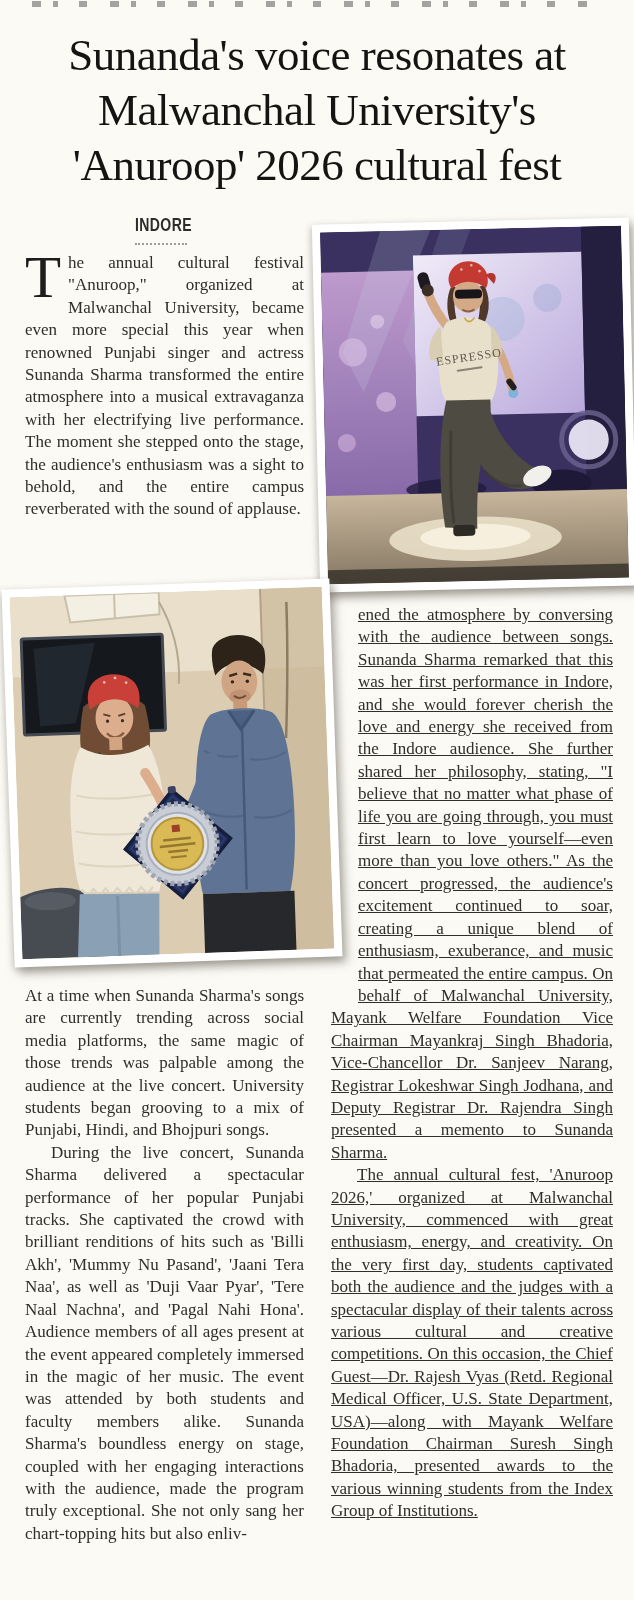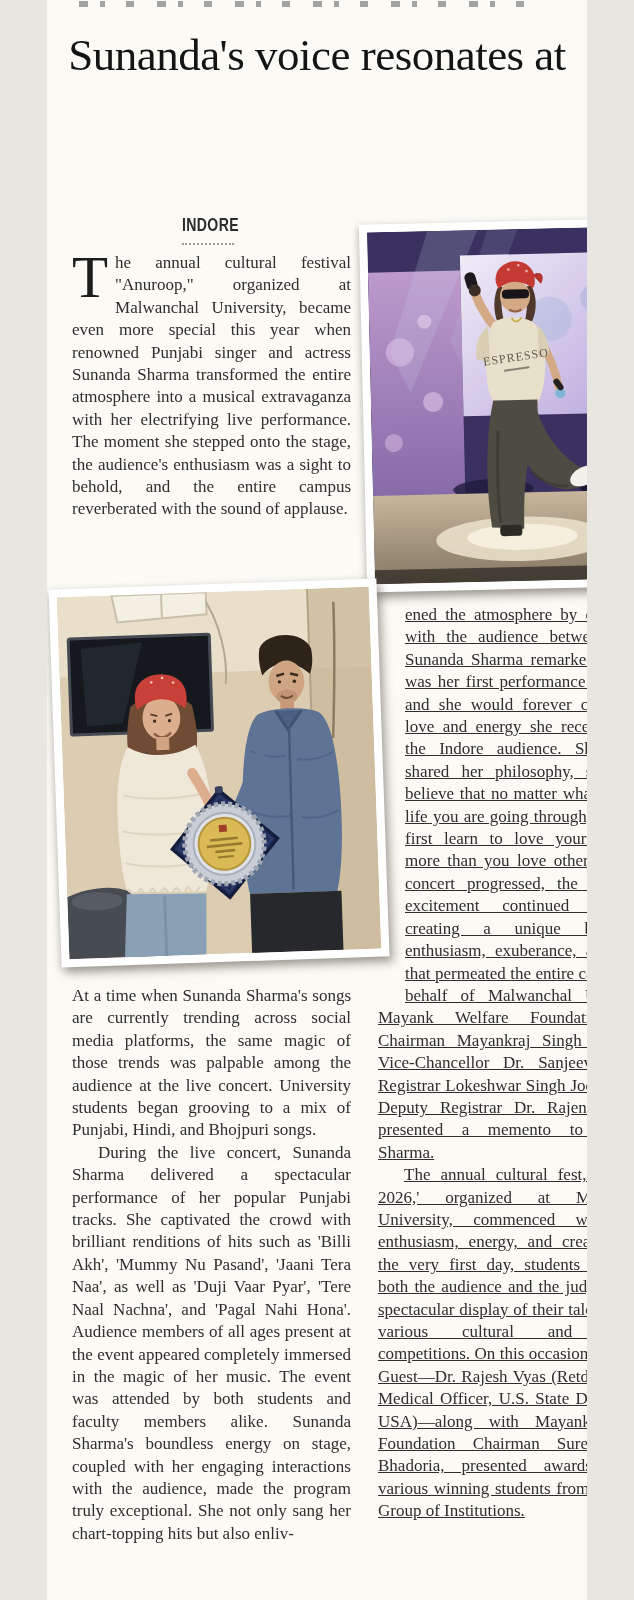--- a/index.html
+++ b/index.html
@@ -1,19 +1,19 @@
 <!DOCTYPE html>
 <html><head>
 <meta charset="utf-8">
 <style>
   html,body{margin:0;padding:0;}
   body{background:#e8e6e0;}
   .page{
     position:relative;
-    width:540px;height:1600px;
+    width:634px;height:1600px;
     margin:0 auto;
     background:#fbfaf5;
     overflow:hidden;
     font-family:"Liberation Serif",serif;
     color:#2e2d2b;
   }
   
   .masthead-frag{
     position:absolute;top:1px;left:32px;right:40px;height:6px;
     background:
@@ -71,20 +71,22 @@
 </style>
 </head>
 <body>
 
 <div class="page">
 
   <div class="masthead-frag"></div>
 
   <div class="headline">
     <span>Sunanda's voice resonates at</span>
+    <span>Malwanchal University's</span>
+    <span>'Anuroop' 2026 cultural fest</span>
   </div>
 
   <div class="dateline">INDORE</div>
   <div class="dateline-rule"></div>
 
   <div class="body-col col-left-1">
     <p><span class="dropcap">T</span><span>he annual cultural festival "Anuroop," organized at Malwanchal University, became even more special this year when renowned Punjabi singer and actress Sunanda Sharma transformed the entire atmosphere into a musical extravaganza with her electrifying live performance. The moment she stepped onto the stage, the audience's enthusiasm was a sight to behold, and the entire campus reverberated with the sound of applause.</span></p>
   </div>
 
   <div class="body-col col-right">

